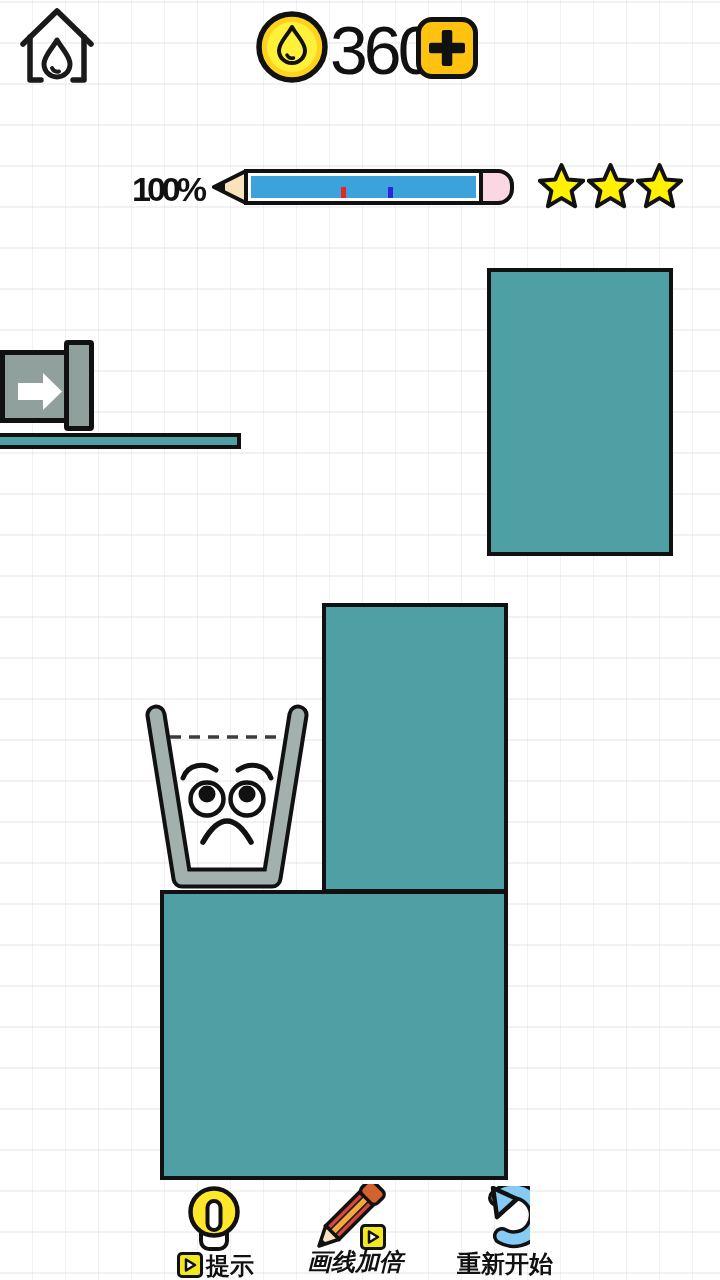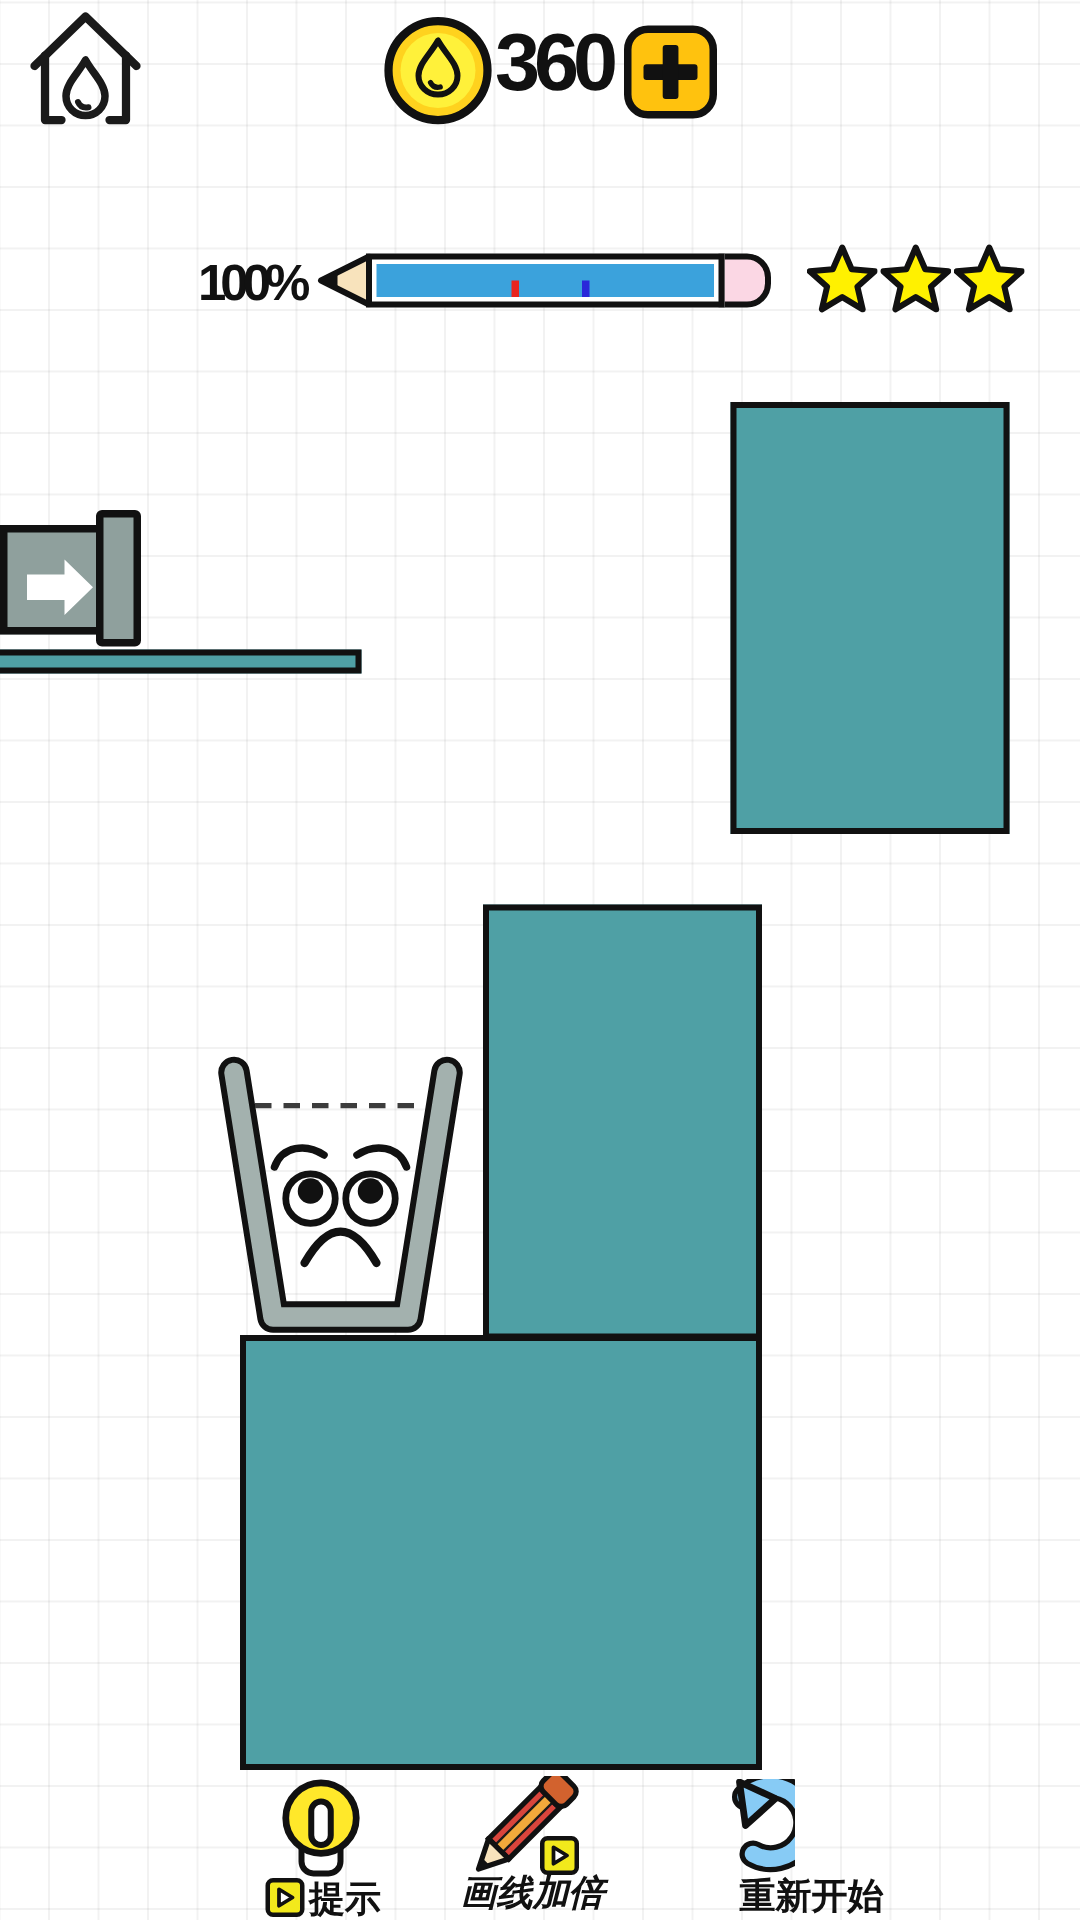--- a/index.html
+++ b/index.html
@@ -14,21 +14,21 @@
     background-position:0 1px, 32px 0;
     font-family:"Liberation Sans","DejaVu Sans",sans-serif;
     color:#111;
   }
   .abs{position:absolute;}
   button{background:none;border:none;padding:0;margin:0;cursor:pointer;font-family:inherit;}
 
   
   .home{left:16px;top:3px;width:82px;height:86px;}
   .coin-svg{left:255px;top:10px;}
-  .amount{left:330px;top:11px;font-size:54px;font-weight:bold;letter-spacing:-4px;color:#111;}
+  .amount{left:330px;top:11px;font-size:68px;font-weight:normal;letter-spacing:-4px;color:#111;}
   .plusbtn{left:416px;top:17px;width:62px;height:62px;background:var(--plus-gold);
     border:5px solid #111;border-radius:16px;display:flex;align-items:center;justify-content:center;}
 
   
   .pct{left:132px;top:170px;font-size:34px;letter-spacing:-4px;color:#111;font-weight:bold;}
   .pencilbar{left:210px;top:169px;width:304px;height:36px;}
   .ptip{position:absolute;left:0;top:0;}
   .pbody{position:absolute;left:34px;top:0;width:239px;height:36px;background:#fff;
     border:4px solid #111;padding:3px;z-index:2;}
   .pfill{position:relative;height:100%;background:var(--bar-blue);}
@@ -179,16 +179,16 @@
     </span>
     <span class="footlabel" style="left:7px;top:64px;font-style:italic;">画线加倍</span>
   </button>
 
   <button class="abs footbtn restartbtn">
     <svg style="position:absolute;left:4px;top:2px;" width="78" height="66" viewBox="0 0 78 66">
       <path d="M 50,50 A 24,24 0 1 0 45,12" fill="none" stroke="#111" stroke-width="18" stroke-linecap="round"></path>
       <path d="M 50,50 A 24,24 0 1 0 45,12" fill="none" style="stroke:var(--restart-blue)" stroke-width="11" stroke-linecap="round"></path>
       <polygon points="41,2 65,13 45,31" style="fill:var(--restart-blue)" stroke="#111" stroke-width="4.5" stroke-linejoin="round"></polygon>
     </svg>
-    <span class="footlabel" style="left:9px;top:64px;margin-left:36px;">重新开始</span>
+    <span class="footlabel" style="left:9px;top:64px;">重新开始</span>
   </button>
 
 </div>
 
 </body></html>

